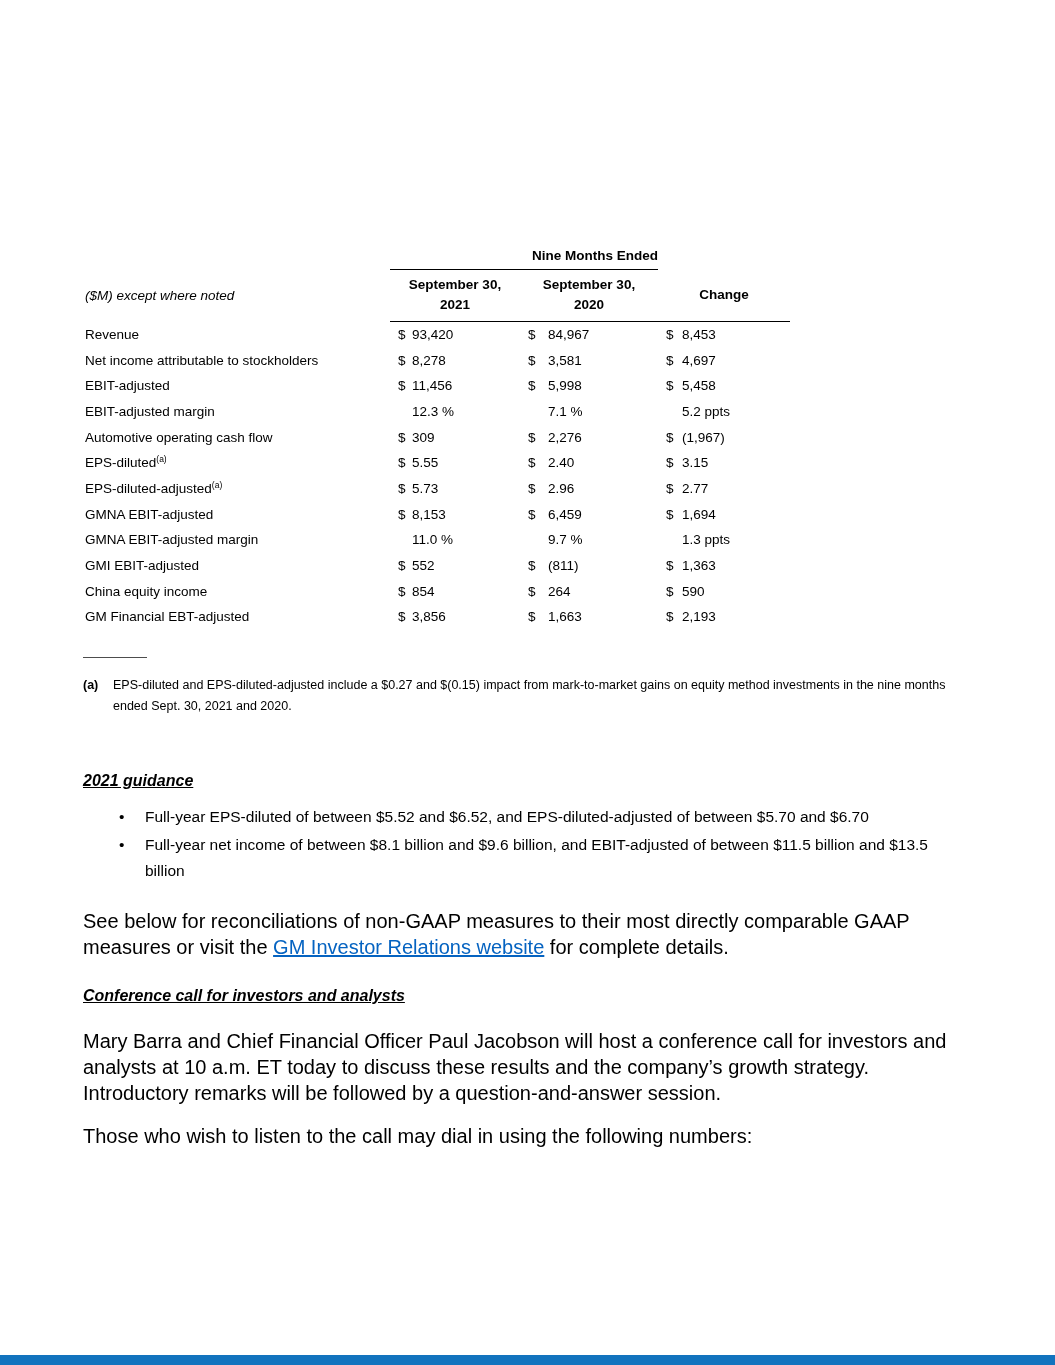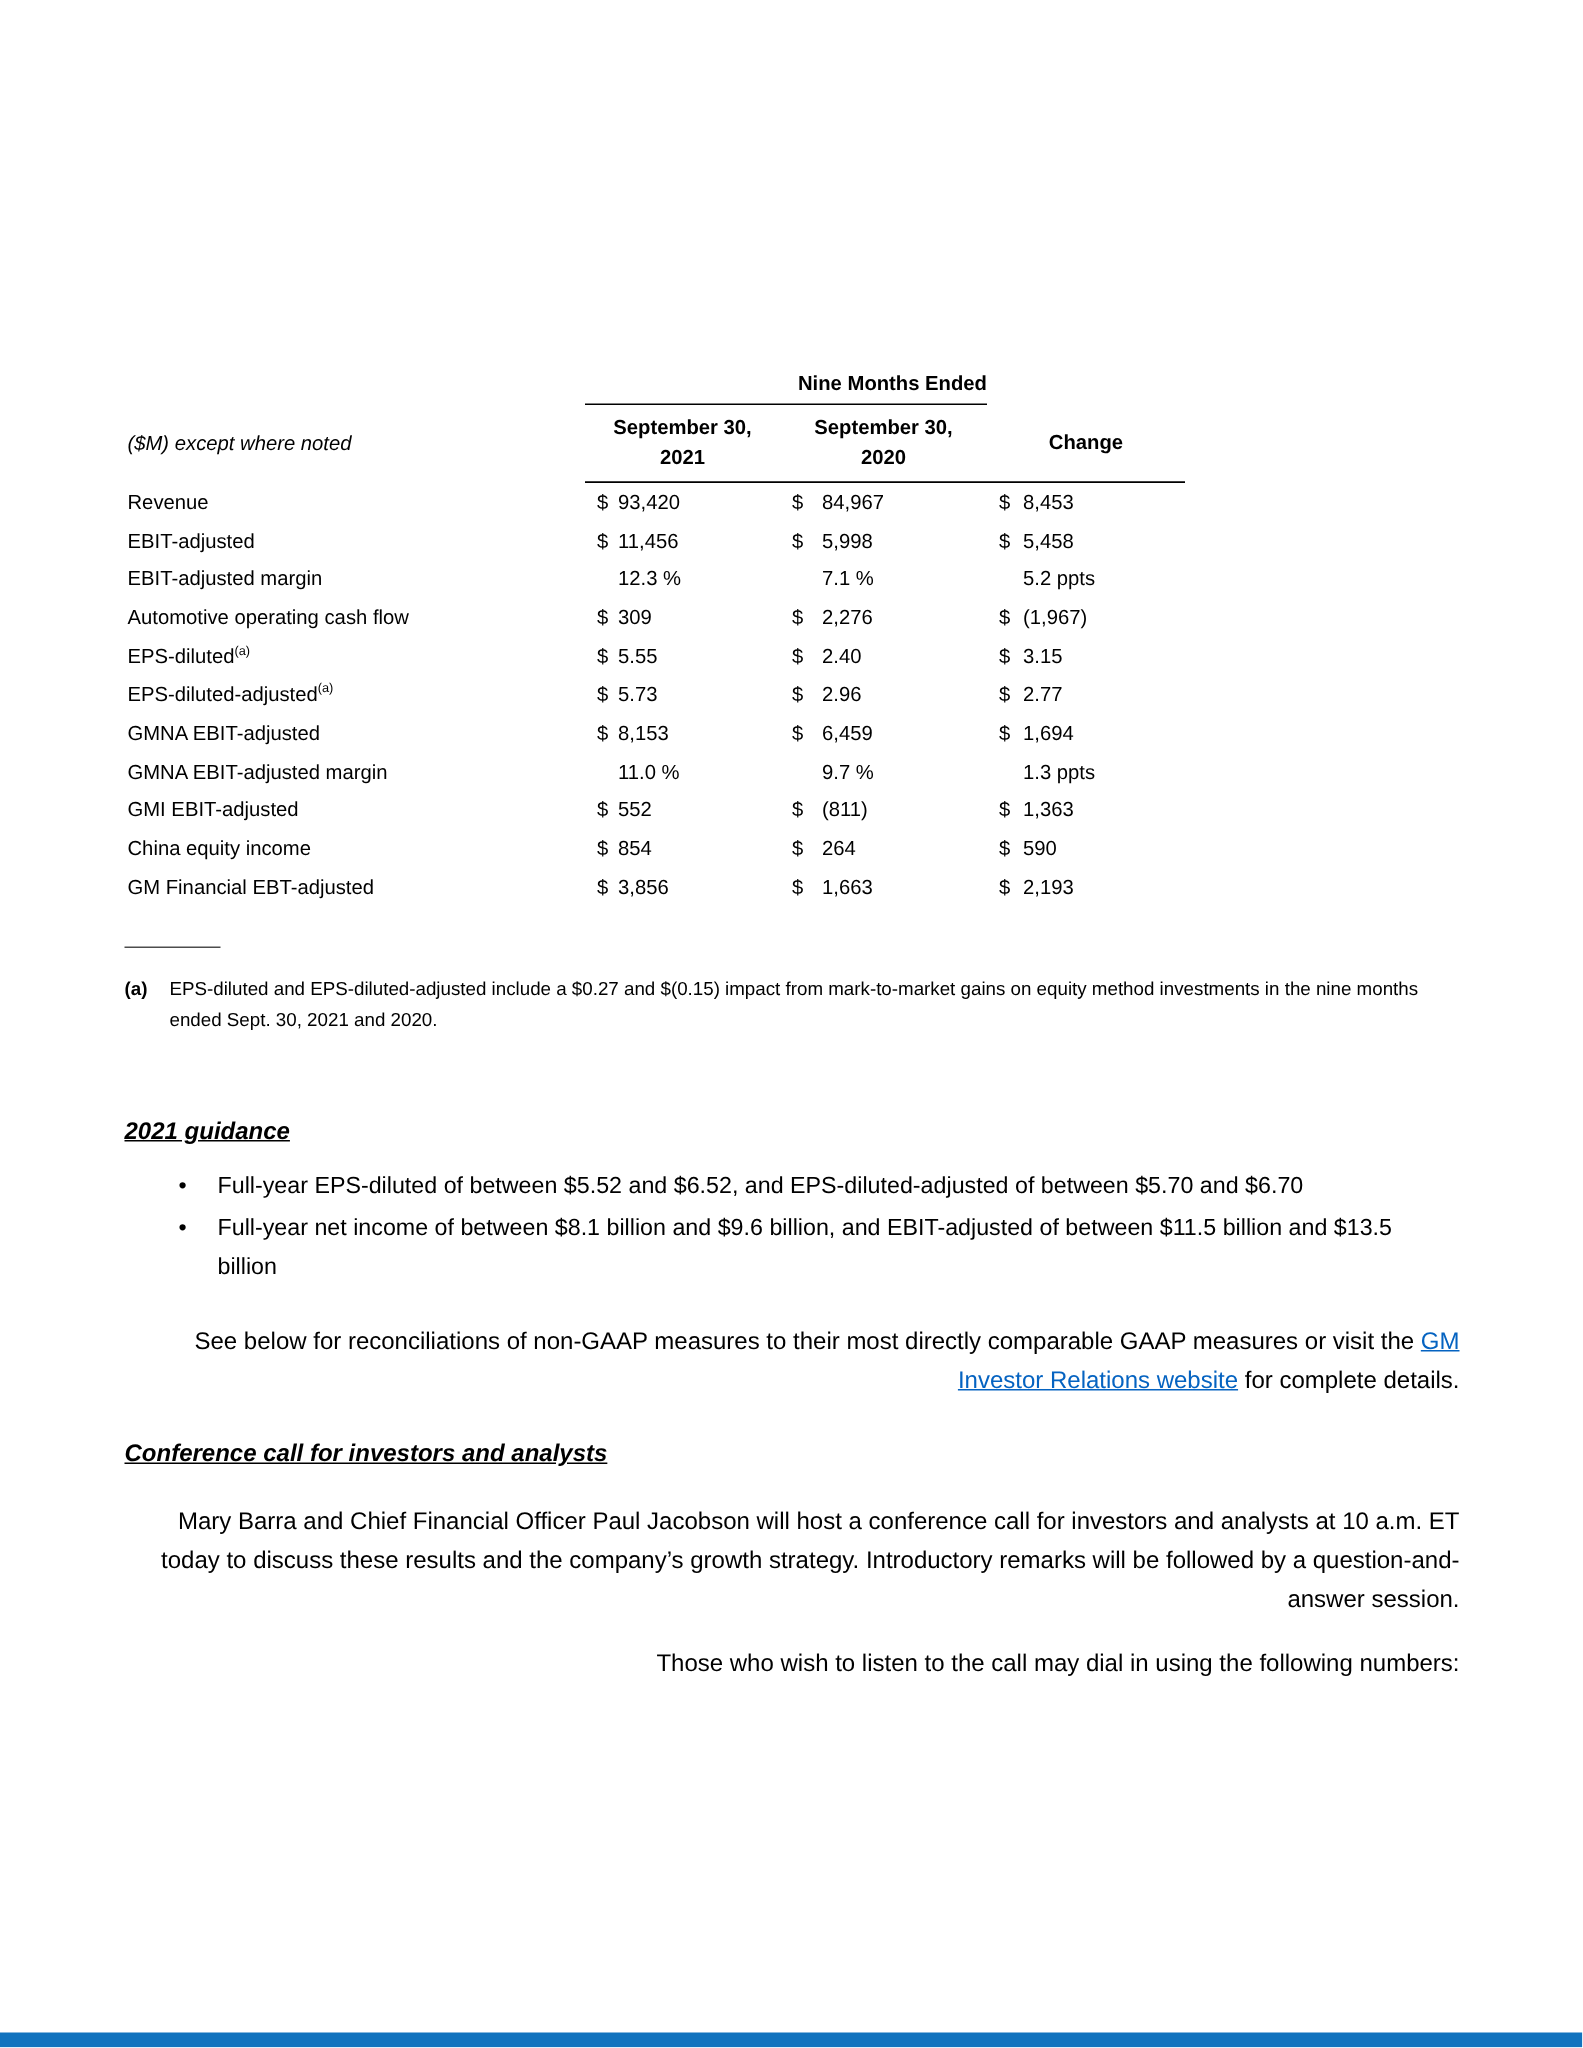--- a/index.html
+++ b/index.html
@@ -70,24 +70,23 @@
     font-size: 16px;
     font-weight: bold;
     text-decoration: underline;
     line-height: 20px;
     font-style: italic;
   }
   .heading-guidance { margin-top: 54px; }
   .heading-conference { margin-top: 26px; }
 
   .body-text {
-    font-size: 16px;
+    font-size: 20px;
     line-height: 26px;
     max-width: 892px;
-    text-align: right;
   }
   .p-reconciliation { margin-top: 24px; }
   .p-conference { margin-top: 22px; }
   .p-dialin { margin-top: 17px; }
 
   ul.bullets { list-style: none; margin-top: 13px; }
   ul.bullets li {
     display: flex;
     padding-left: 36px;
     font-size: 15.5px;
@@ -144,20 +143,29 @@
           <tr>
             <td class="lbl"><span>Revenue</span></td>
             <td class="dol">$</td>
             <td class="val">93,420</td>
             <td class="dol">$</td>
             <td class="val">84,967</td>
             <td class="dol">$</td>
             <td class="val">8,453</td>
           </tr>
           <tr>
+            <td class="lbl"><span>Net income attributable to stockholders</span></td>
+            <td class="dol">$</td>
+            <td class="val">8,278</td>
+            <td class="dol">$</td>
+            <td class="val">3,581</td>
+            <td class="dol">$</td>
+            <td class="val">4,697</td>
+          </tr>
+          <tr>
             <td class="lbl"><span>EBIT-adjusted</span></td>
             <td class="dol">$</td>
             <td class="val">11,456</td>
             <td class="dol">$</td>
             <td class="val">5,998</td>
             <td class="dol">$</td>
             <td class="val">5,458</td>
           </tr>
           <tr>
             <td class="lbl"><span>EBIT-adjusted margin</span></td>

